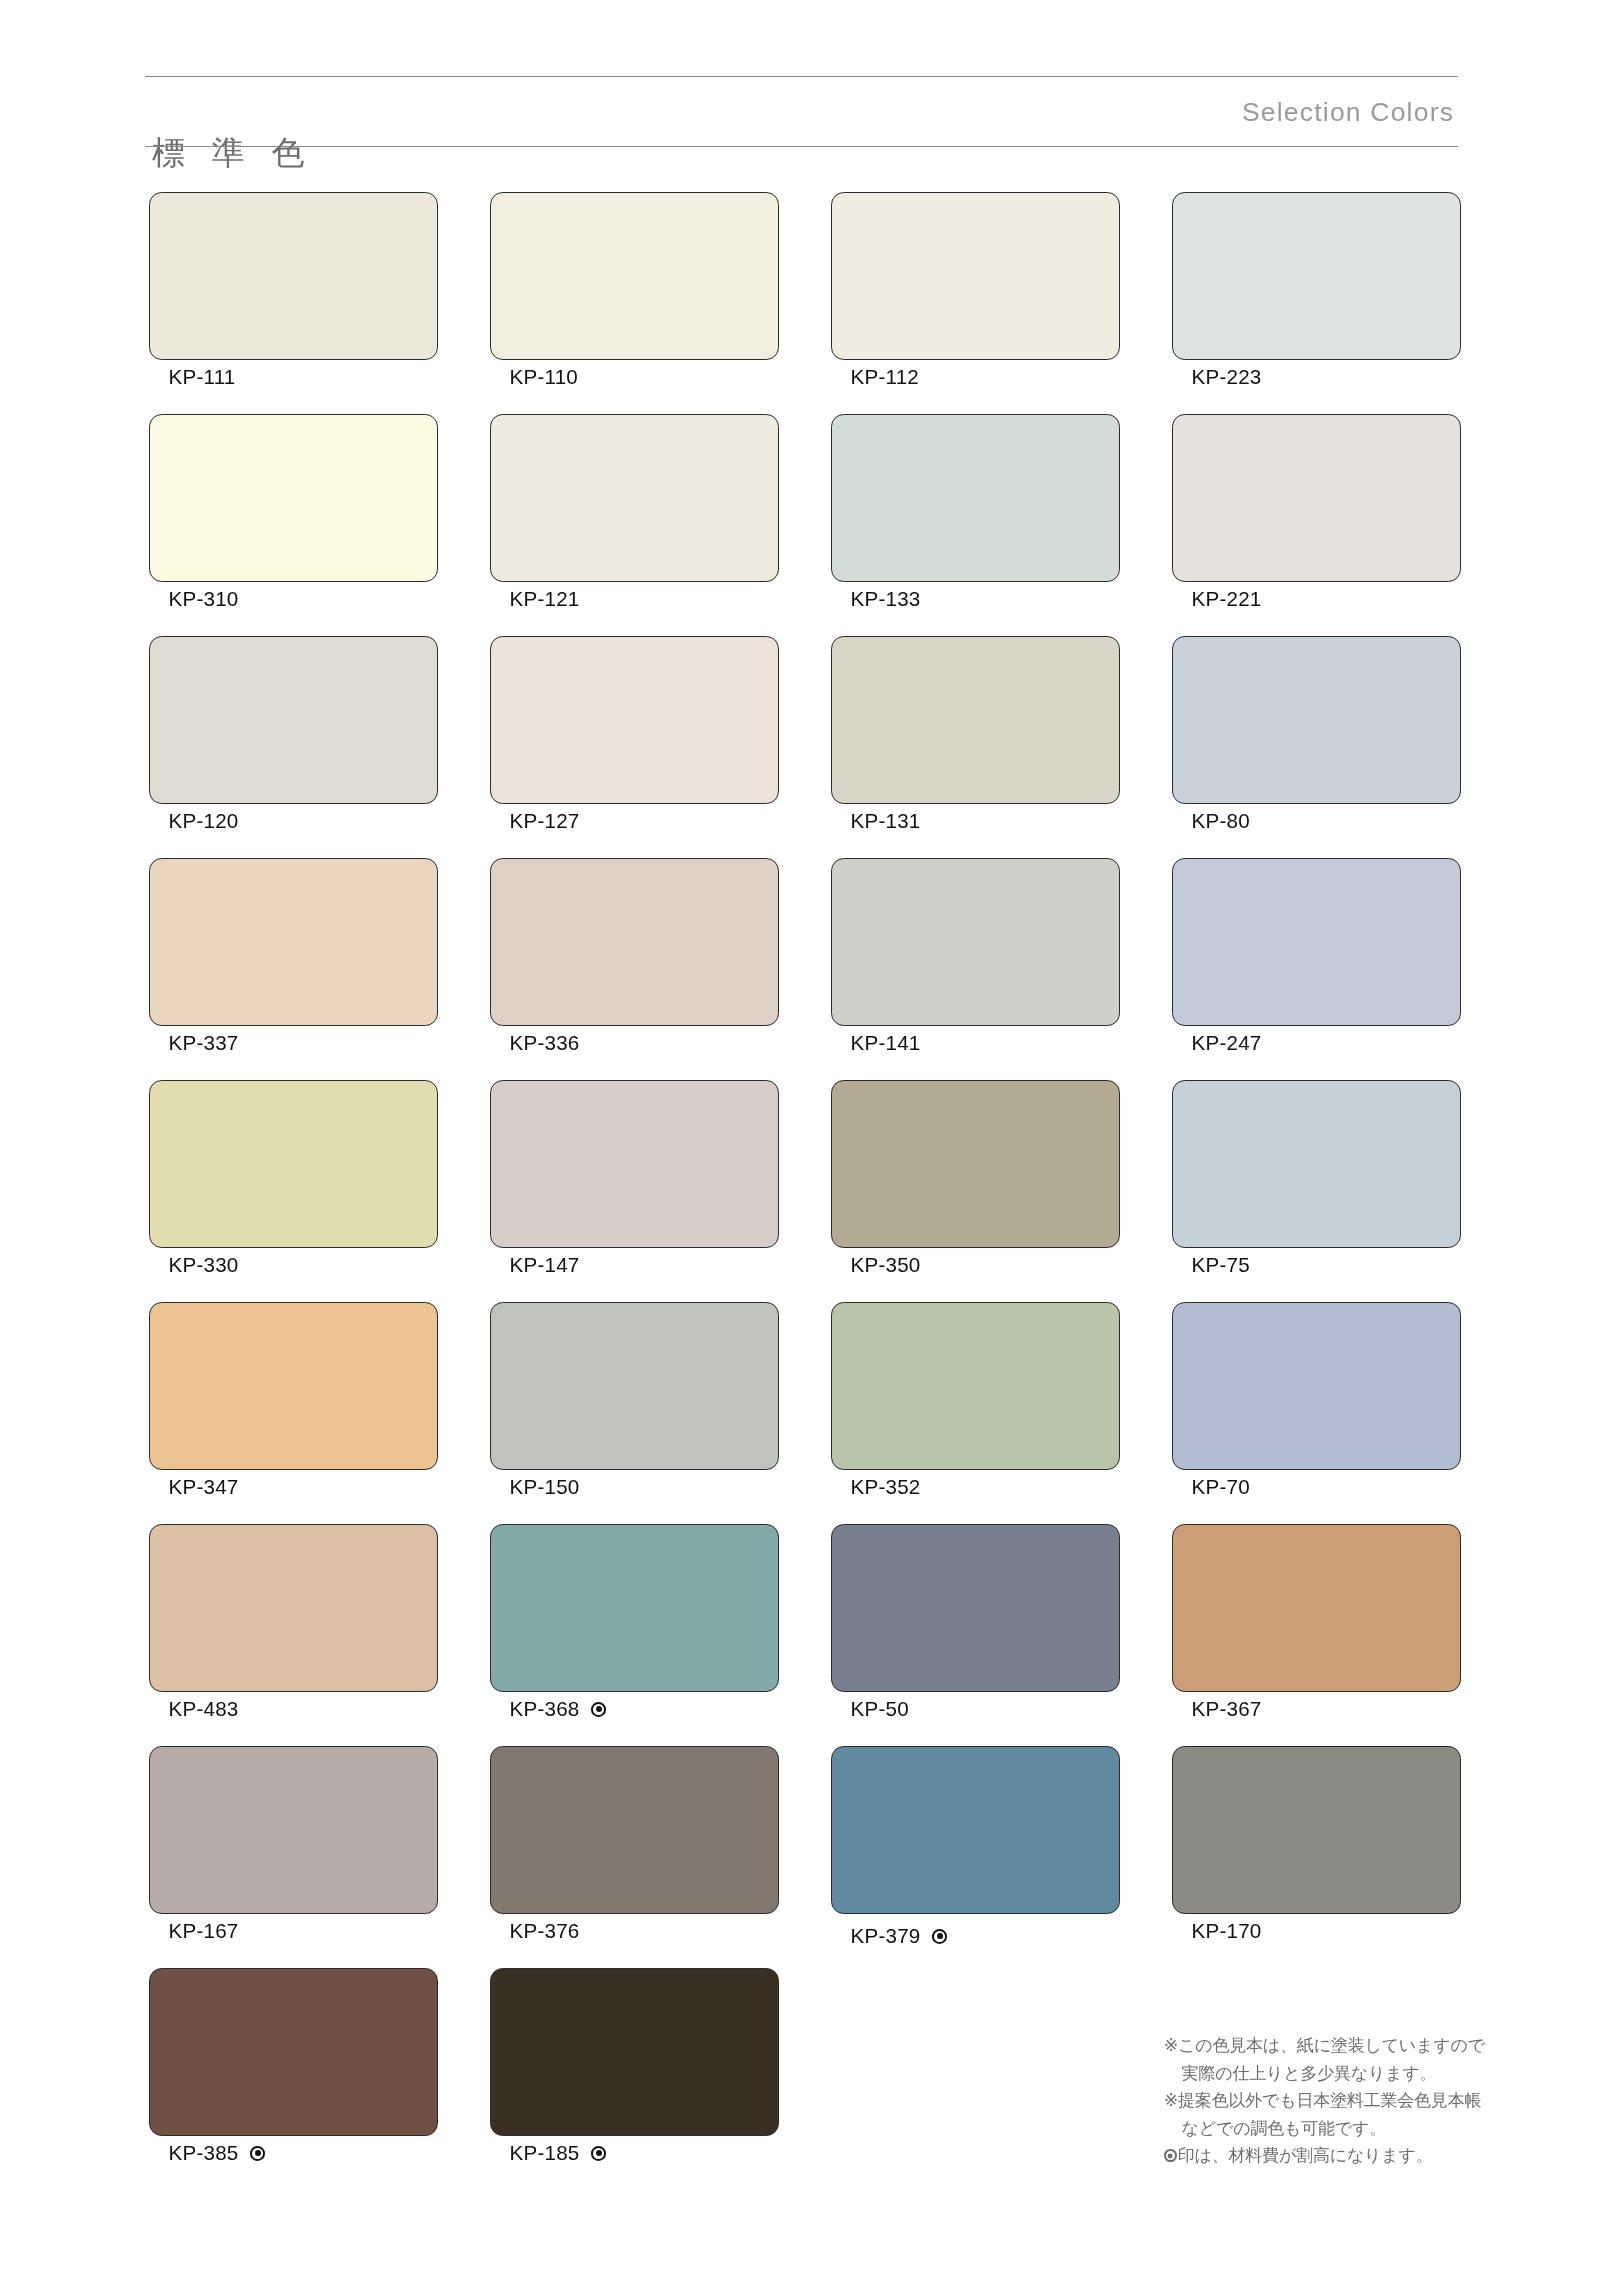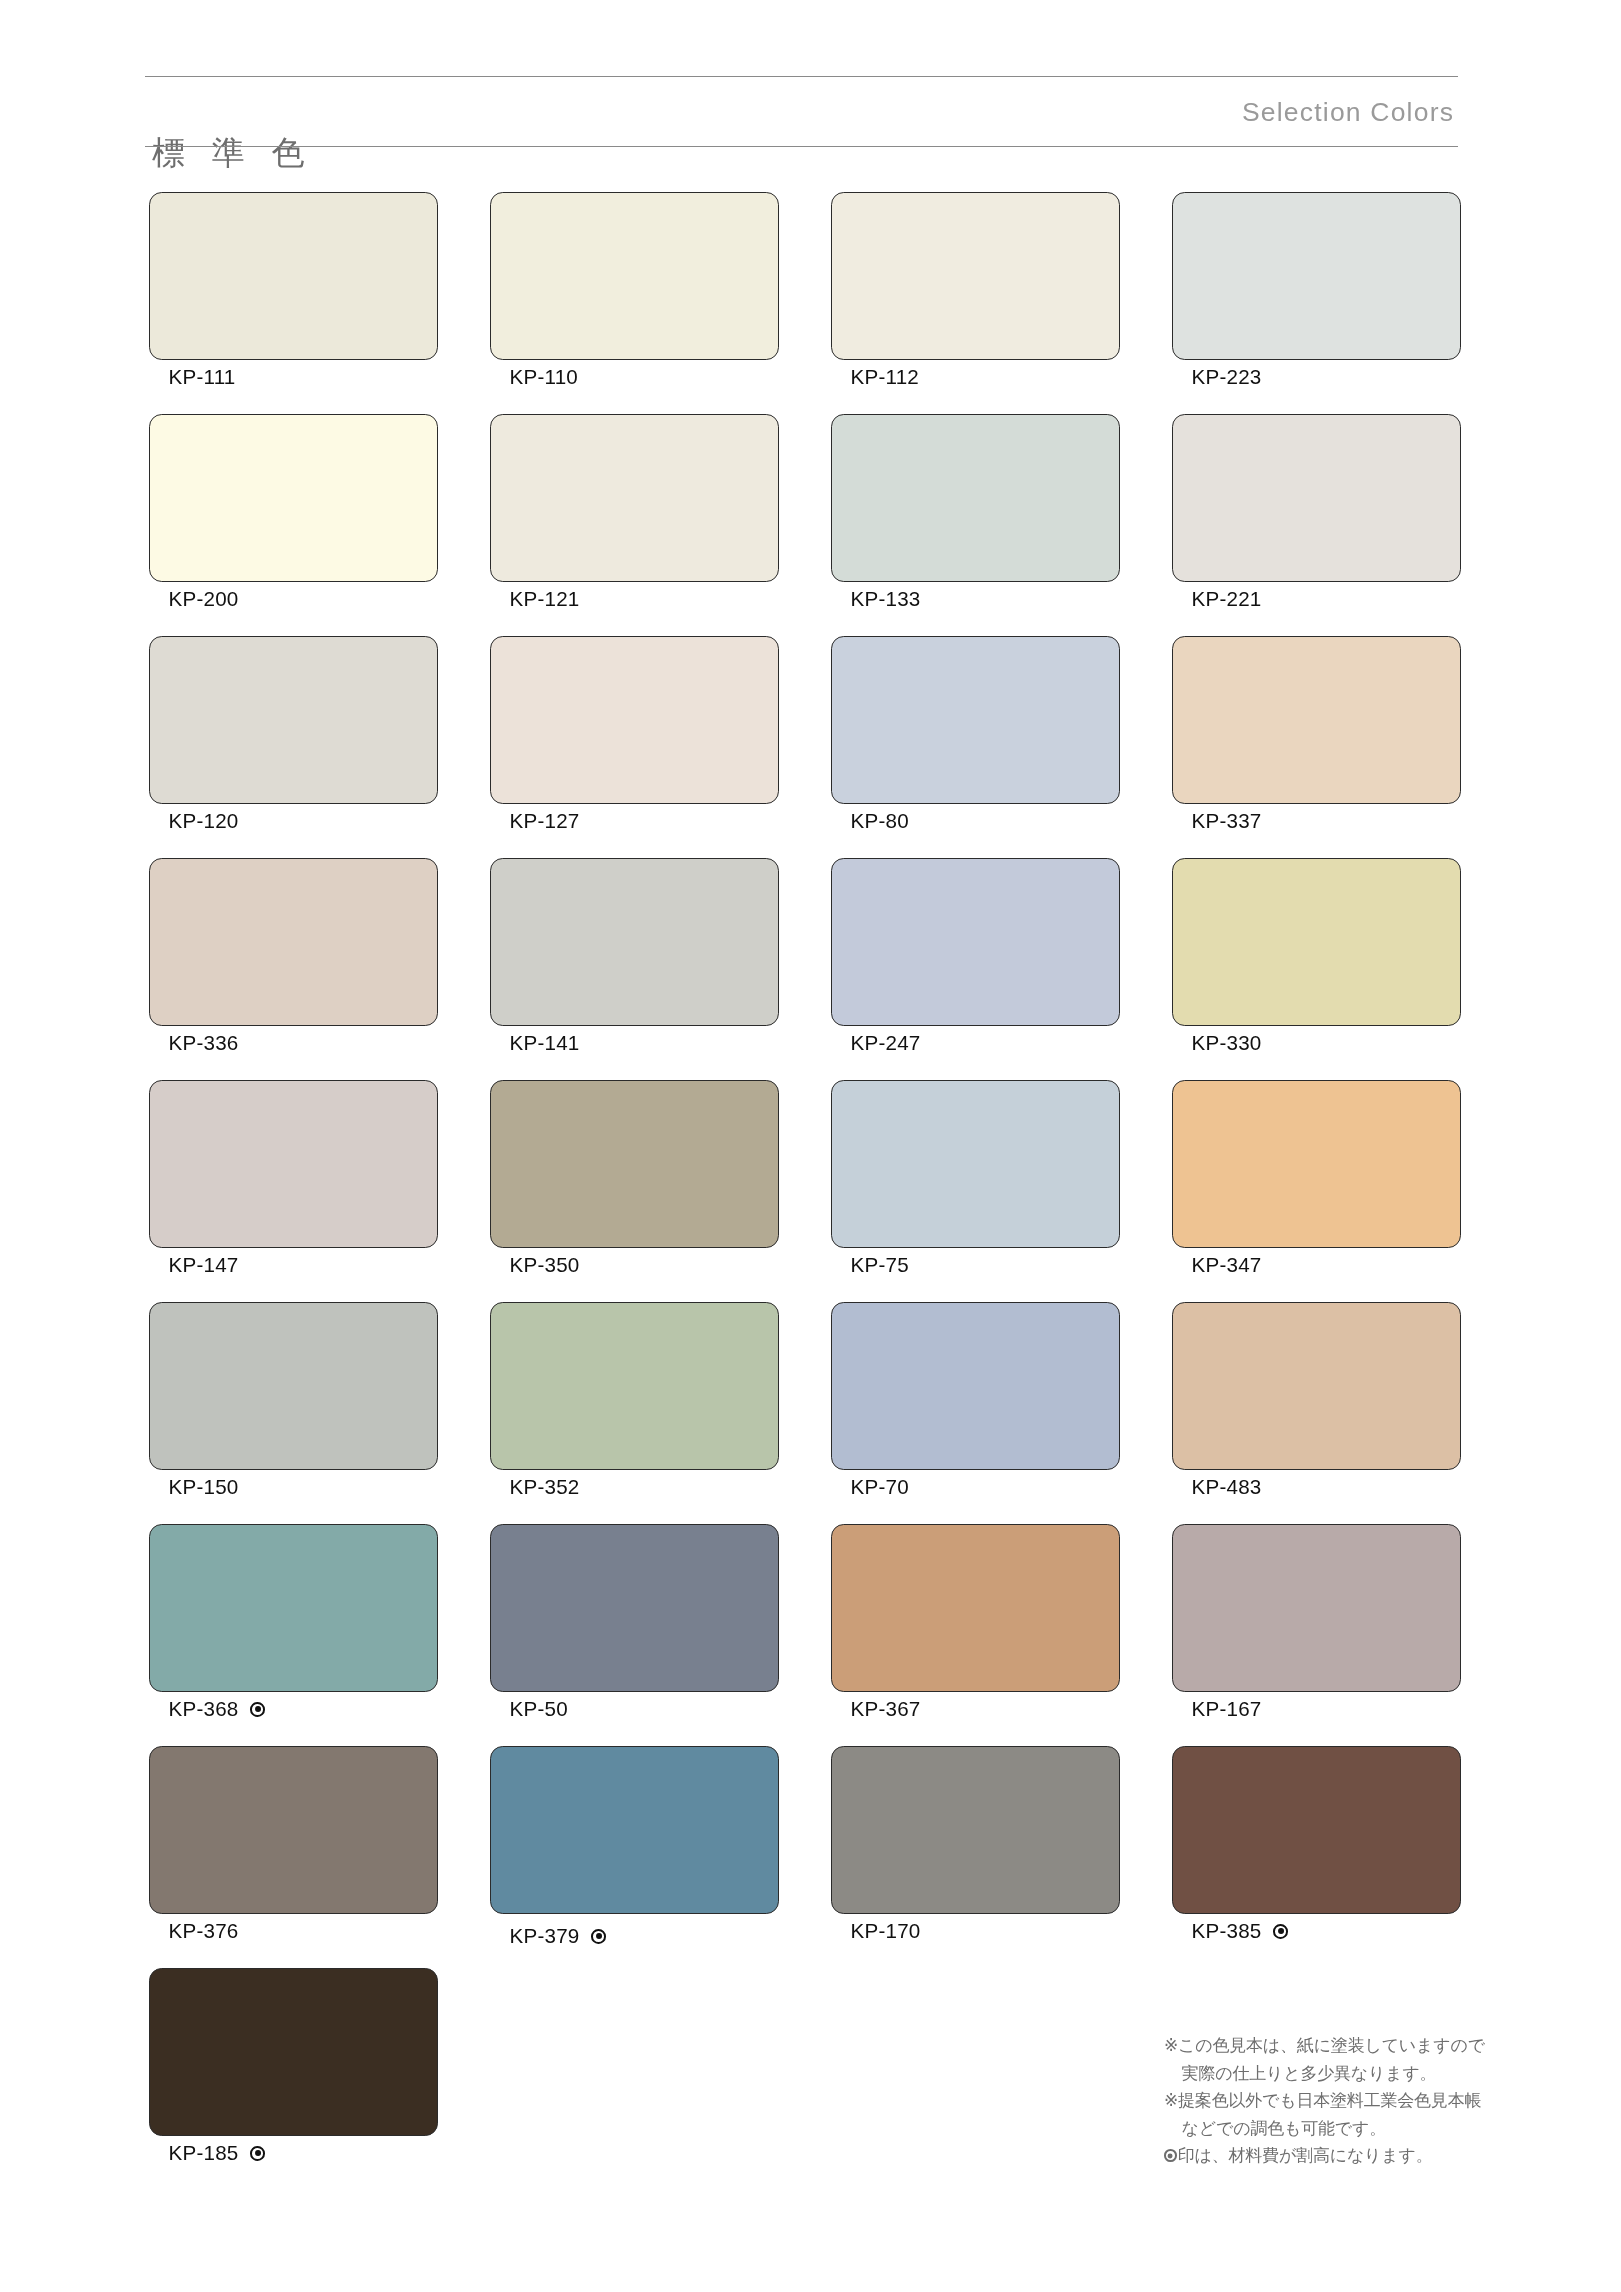--- a/index.html
+++ b/index.html
@@ -206,21 +206,21 @@
       </div>
       <div class="cell">
         <div class="chip" style="background: rgb(222, 226, 224);"></div>
         <div class="caption">
           <span>KP-223</span>
         </div>
       </div>
       <div class="cell">
         <div class="chip" style="background: rgb(253, 250, 228);"></div>
         <div class="caption">
-          <span>KP-200</span>
+          <span>KP-310</span>
         </div>
       </div>
       <div class="cell">
         <div class="chip" style="background: rgb(238, 234, 222);"></div>
         <div class="caption">
           <span>KP-121</span>
         </div>
       </div>
       <div class="cell">
         <div class="chip" style="background: rgb(212, 220, 215);"></div>
@@ -237,20 +237,26 @@
       <div class="cell">
         <div class="chip" style="background: rgb(222, 219, 211);"></div>
         <div class="caption">
           <span>KP-120</span>
         </div>
       </div>
       <div class="cell">
         <div class="chip" style="background: rgb(236, 226, 217);"></div>
         <div class="caption">
           <span>KP-127</span>
+        </div>
+      </div>
+      <div class="cell">
+        <div class="chip" style="background: rgb(217, 213, 198);"></div>
+        <div class="caption">
+          <span>KP-131</span>
         </div>
       </div>
       <div class="cell">
         <div class="chip" style="background: rgb(201, 209, 221);"></div>
         <div class="caption">
           <span>KP-80</span>
         </div>
       </div>
       <div class="cell">
         <div class="chip" style="background: rgb(234, 214, 191);"></div>

